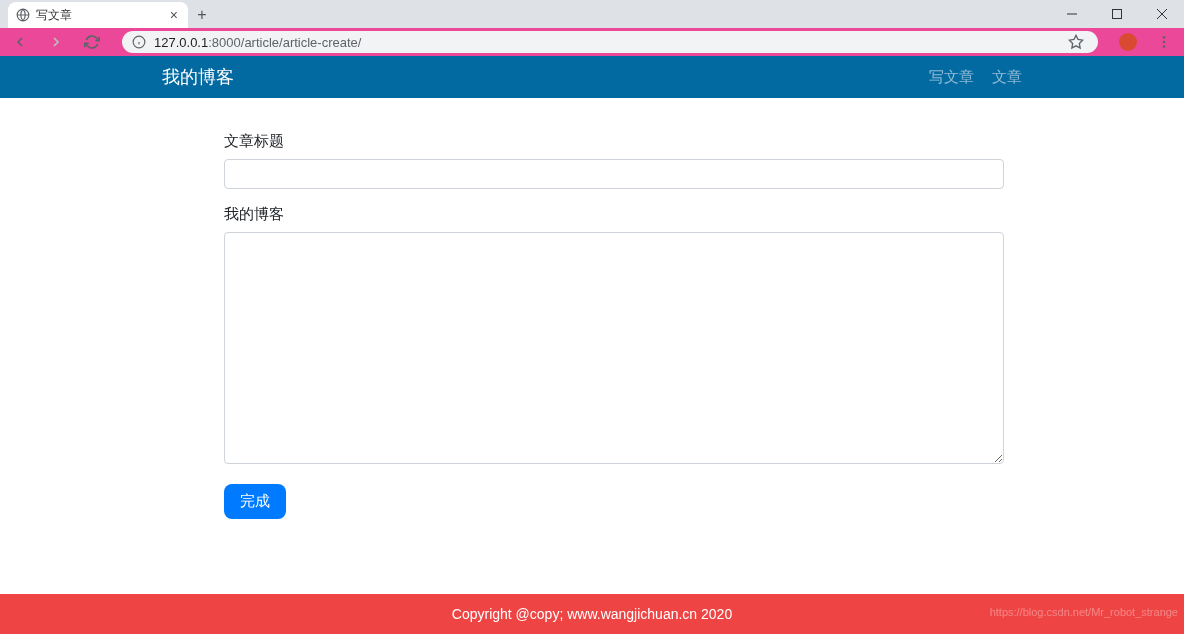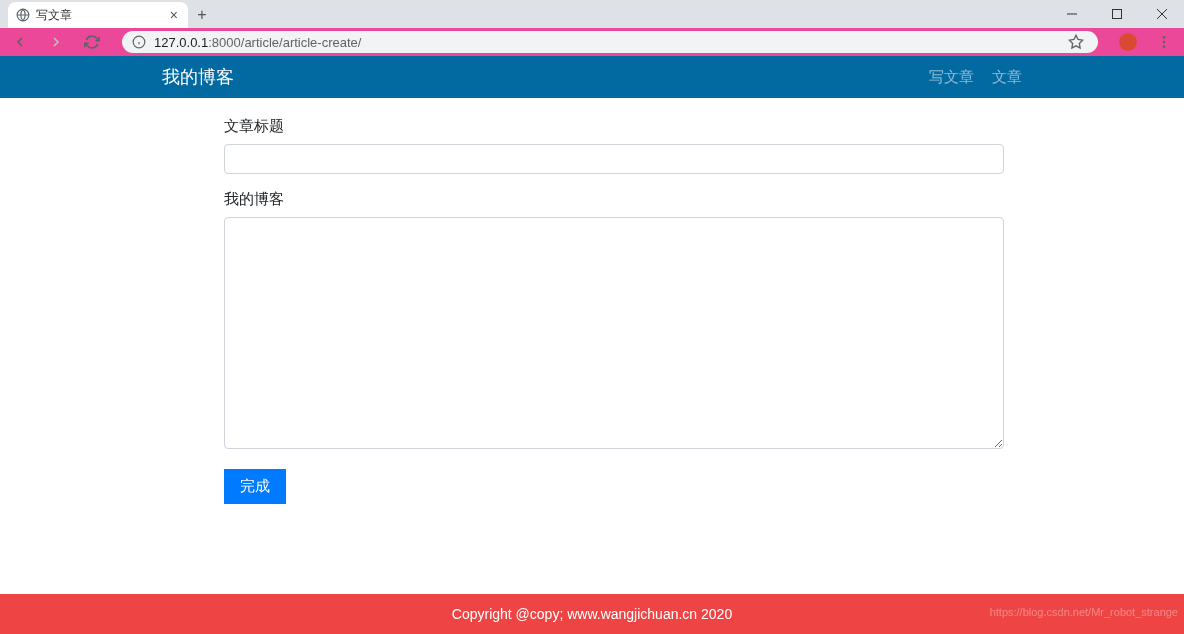--- a/index.html
+++ b/index.html
@@ -29,26 +29,26 @@
     
     
     .page { height: calc(634px - 56px); display: flex; flex-direction: column; }
     .navbar { background: #0369a1; height: 42px; display: flex; align-items: center; padding: 0 0; }
     .navbar-inner { width: 860px; margin: 0 auto; display: flex; align-items: center; justify-content: space-between; }
     .brand { color: #fff; font-size: 18px; font-weight: 500; }
     .nav-links { display: flex; gap: 18px; }
     .nav-link { color: rgba(255,255,255,0.55); font-size: 15px; cursor: pointer; }
     
     .content { flex: 1; padding: 18px 0; }
-    .content-inner { width: 824px; margin: 1px auto; padding-left: 44px; }
+    .content-inner { width: 824px; margin: 16px auto; padding-left: 44px; }
     .form-group { margin-bottom: 16px; }
     .form-label { display: block; font-size: 15px; color: #212529; margin-bottom: 8px; }
     .form-input { width: 100%; height: 30px; border: 1px solid #ced4da; border-radius: 4px; padding: 4px 10px; font-size: 14px; background: #fff; }
     .form-textarea { width: 100%; height: 232px; border: 1px solid #ced4da; border-radius: 4px; padding: 6px 10px; font-size: 14px; resize: both; background: #fff; font-family: inherit; }
-    .btn-primary { background: #007bff; color: #fff; border: none; border-radius: 0; padding: 8px 16px; font-size: 15px; cursor: pointer; }
+    .btn-primary { background: #007bff; color: #fff; border: none; border-radius: 8px; padding: 8px 16px; font-size: 15px; cursor: pointer; }
     
     .footer { background: #ef4444; height: 40px; display: flex; align-items: center; justify-content: center; color: #fff; font-size: 14px; position: relative; }
     .watermark { position: absolute; right: 6px; bottom: 16px; font-size: 11px; color: rgba(255,255,255,0.35); }
   </style>
 </head>
 <body>
 
 <div class="browser-chrome">
   <div class="tab-strip">
     <div class="tab">

